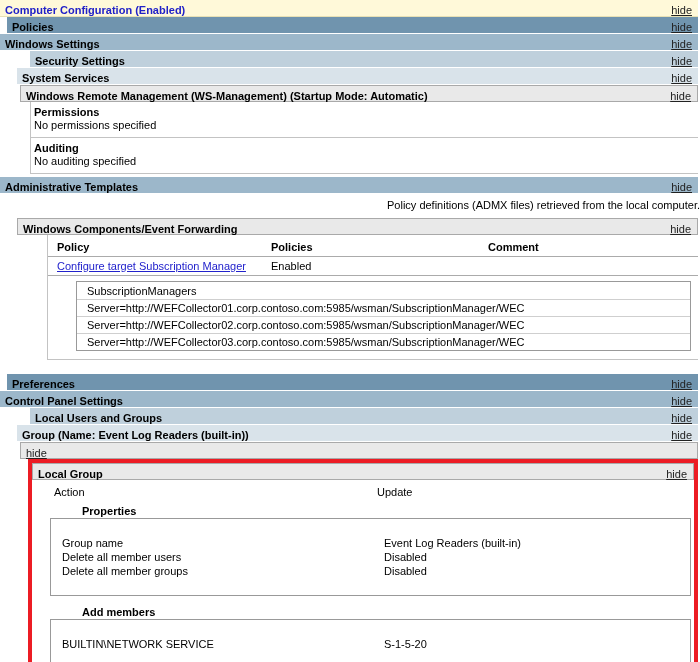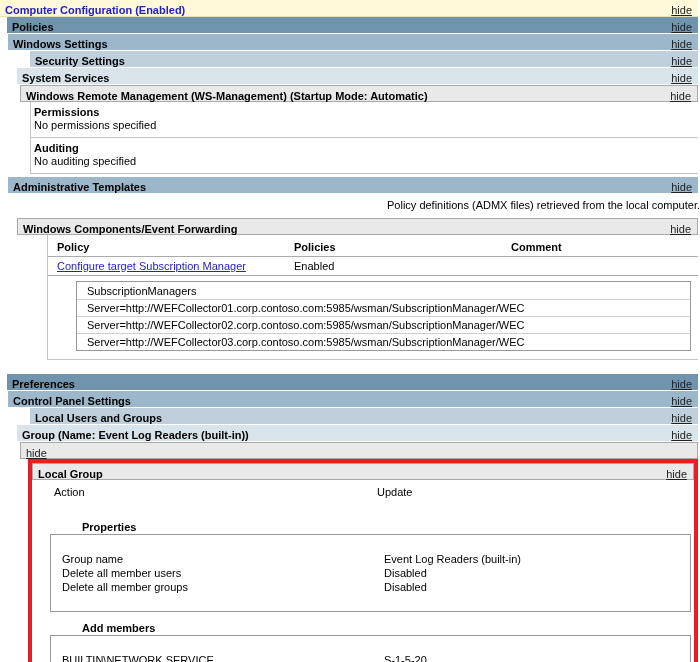--- a/index.html
+++ b/index.html
@@ -8,49 +8,49 @@
        padding:4px 6px 0 5px;box-sizing:border-box;border-bottom:1px solid #fff;margin-right:2px;white-space:nowrap;}
   .bar .t{white-space:nowrap;}
   .hide{color:#222;font-weight:normal;text-decoration:underline;cursor:pointer;}
   .yellow{background:#FFF9D9;border-bottom:1px solid #E8E1B5;}
   .yellow .t{color:#2121C8;}
   .b1{background:#7094AE;}
   .b2{background:#9CB7CA;}
   .b3{background:#BFD0DC;}
   .b4{background:#D9E3EA;}
   .bgray{background:#E9E9E9;border:1px solid #A9A9A9;}
-  .ml7{margin-left:7px}.ml10{margin-left:8px}.ml13{margin-left:30px}
+  .ml7{margin-left:7px}.ml10{margin-left:0}.ml13{margin-left:30px}
   .ml17{margin-left:17px}.ml20{margin-left:20px}.ml33{margin-left:33px}
   .bold{font-weight:bold;}
   a.link{color:#2222CC;text-decoration:underline;cursor:pointer;}
 
   .wrm-content{margin-left:30px;margin-right:2px;border-left:1px solid #C3C3C3;}
   .pblock{padding:4px 0 5px 3px;border-bottom:1px solid #C3C3C3;line-height:13px;}
 
   .admx-note{padding:5px 0 7px 33px;text-align:right;}
 
   .wcef-content{margin-left:47px;margin-right:2px;border-left:1px solid #C3C3C3;border-bottom:1px solid #C3C3C3;padding-bottom:6px;}
   .prow{display:flex;padding-left:9px;align-items:flex-start;}
-  .prow .c1{width:237px;flex:none;}
+  .prow .c1{width:214px;flex:none;}
   .prow .c2{width:217px;flex:none;}
   .prow .c3{flex:1;}
   .phead{font-weight:bold;padding-top:6px;padding-bottom:3px;border-bottom:1px solid #ABABAB;}
   .pdata{padding-top:3px;padding-bottom:3px;border-bottom:1px solid #ABABAB;}
   .subbox{margin:5px 7px 2px 28px;border:1px solid #999;background:#fff;}
   .subrow{padding:2px 4px 2px 10px;border-bottom:1px solid #CFCFCF;}
   .subrow:last-child{border-bottom:none;}
   .subhead{padding:3px 4px 2px 10px;}.gap3{height:3px}.gap12{height:11px}.gap15{height:14px}
 
   .redbox{margin-left:28px;margin-right:2px;border:4px solid #EC1C24;background:#fff;}
   .redbox .bar{margin-right:0;}
   .lg-content{padding:0 0 5px 0;}
   .kv{display:flex;padding:1px 0 1px 22px;}
   .kv .k{width:323px;flex:none;}
   .kv .v{flex:1;}
-  .action-row{margin-top:5px;margin-bottom:20px;}
+  .action-row{margin-top:5px;margin-bottom:4px;}
   .blabel{font-weight:bold;padding:2px 0 1px 22px;margin-left:28px;}
   .add-gap{margin-top:8px;}
   .vbox{margin:0 3px 0 18px;border:1px solid #999;background:#fff;padding:17px 0;}
   .vbox .kv{padding:1px 0 1px 11px;}
   .vbox .kv .k{width:322px;}
 
   .common-content{margin-left:33px;margin-right:2px;border-left:1px solid #C3C3C3;border-bottom:1px solid #C3C3C3;padding:3px 0 9px 0;}
 </style>
 </head>
 <body>

